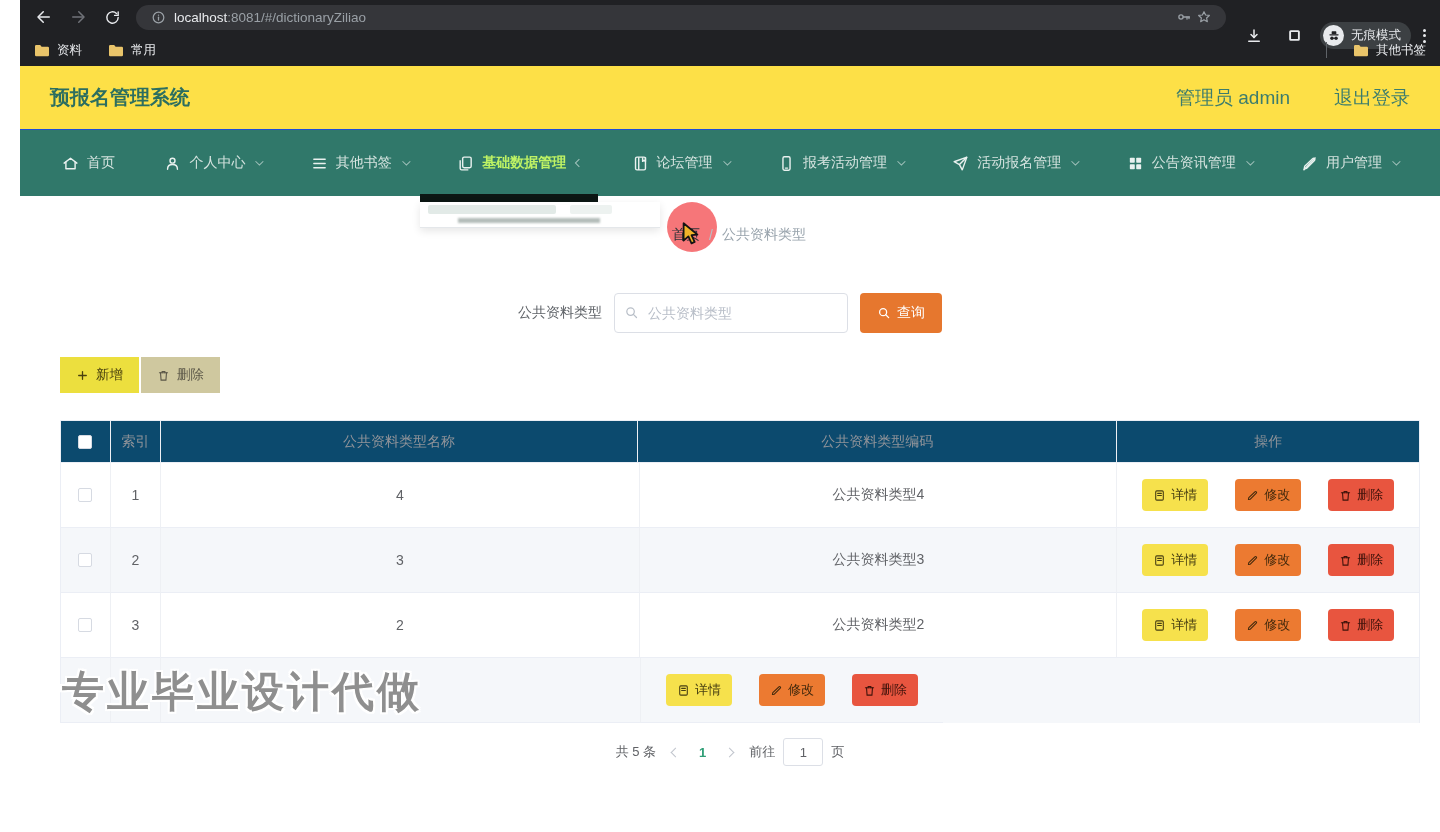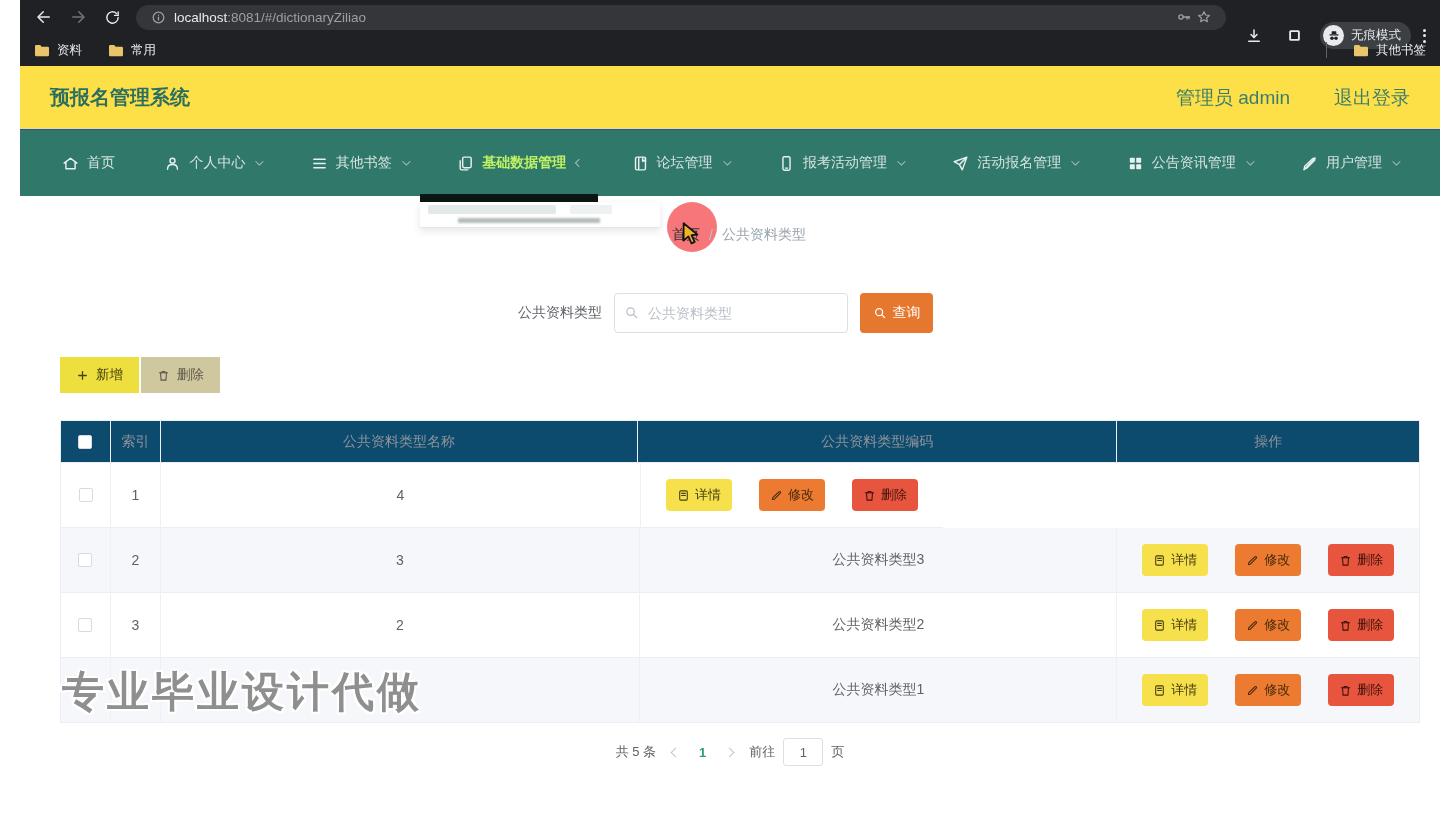--- a/index.html
+++ b/index.html
@@ -64,21 +64,21 @@
   .bc-home { color:#2f3338; }
   .bc-sep { color:#b9bfc6; }
   .bc-current { color:#98a3ac; }
 
   .search-row { position:absolute; left:498px; top:97px; display:flex; align-items:center; }
   .search-label { font-size:14px; color:#5f6368; margin-right:12px; }
   .inputwrap { position:relative; width:234px; height:40px; }
   .inputwrap svg { position:absolute; left:10px; top:12px; color:#b9bfc8; }
   .search-input { width:100%; height:100%; border:1px solid #dcdfe6; border-radius:4px; padding:0 10px 0 33px; font-size:14px; color:#606266; outline:none; font-family:"Liberation Sans",sans-serif; }
   .search-input::placeholder { color:#b8bec8; }
-  .query-btn { margin-left:12px; width:73px; height:40px; background:#e6772e; border:none; border-radius:4px; color:#fff; font-size:14px; display:flex; align-items:center; justify-content:center; gap:6px; font-family:"Liberation Sans",sans-serif; }
+  .query-btn { margin-left:12px; width:82px; height:40px; background:#e6772e; border:none; border-radius:4px; color:#fff; font-size:14px; display:flex; align-items:center; justify-content:center; gap:6px; font-family:"Liberation Sans",sans-serif; }
 
   .toolbar { position:absolute; left:40px; top:161px; display:flex; gap:2px; }
   .btn { border:none; border-radius:0; height:36px; padding:0 16px; font-size:13.5px; display:inline-flex; align-items:center; gap:7px; font-family:"Liberation Sans",sans-serif; }
   .btn-add { background:#ecdf3e; color:#4a420f; }
   .btn-del-top { background:#cfc89f; color:#5a5647; }
 
   .dtable { position:absolute; left:40px; top:224px; width:1360px; border:1px solid #ebeef5; border-bottom:none; font-size:14px; }
   .thead { display:flex; height:42px; background:#0c4a6e; color:#909399; }
   .trow { display:flex; height:65px; background:#fff; color:#606266; }
   .trow.stripe { background:#f5f7fa; }
@@ -391,20 +391,21 @@
         <div class="cell c-code">公共资料类型编码</div>
         <div class="cell c-actions">操作</div>
       </div>
 
       <div class="trow">
         <div class="cell c-check">
             <span class="cb"></span>
           </div>
         <div class="cell c-index">1</div>
         <div class="cell c-code">4</div>
+        <div class="cell c-name">公共资料类型4</div>
         <div class="cell c-actions">
           <div class="row-btns">
             <button class="rbtn rbtn-detail">
                 <svg width="13" height="13" viewBox="0 0 24 24" fill="none" stroke="currentColor" stroke-width="2" stroke-linecap="round">
                   <rect x="5" y="3.5" width="14" height="17" rx="2"></rect>
                   <path d="M8.5 8h7"></path>
                   <path d="M8.5 12h7"></path>
                 </svg>
                 <span>详情</span>
               </button>
@@ -495,21 +496,20 @@
           </div>
         </div>
       </div>
 
       <div class="trow stripe">
         <div class="cell c-check">
             <span class="cb"></span>
           </div>
         <div class="cell c-index">4</div>
         <div class="cell c-code">1</div>
-        <div class="cell c-name">公共资料类型1</div>
         <div class="cell c-actions">
           <div class="row-btns">
             <button class="rbtn rbtn-detail">
                 <svg width="13" height="13" viewBox="0 0 24 24" fill="none" stroke="currentColor" stroke-width="2" stroke-linecap="round">
                   <rect x="5" y="3.5" width="14" height="17" rx="2"></rect>
                   <path d="M8.5 8h7"></path>
                   <path d="M8.5 12h7"></path>
                 </svg>
                 <span>详情</span>
               </button>

